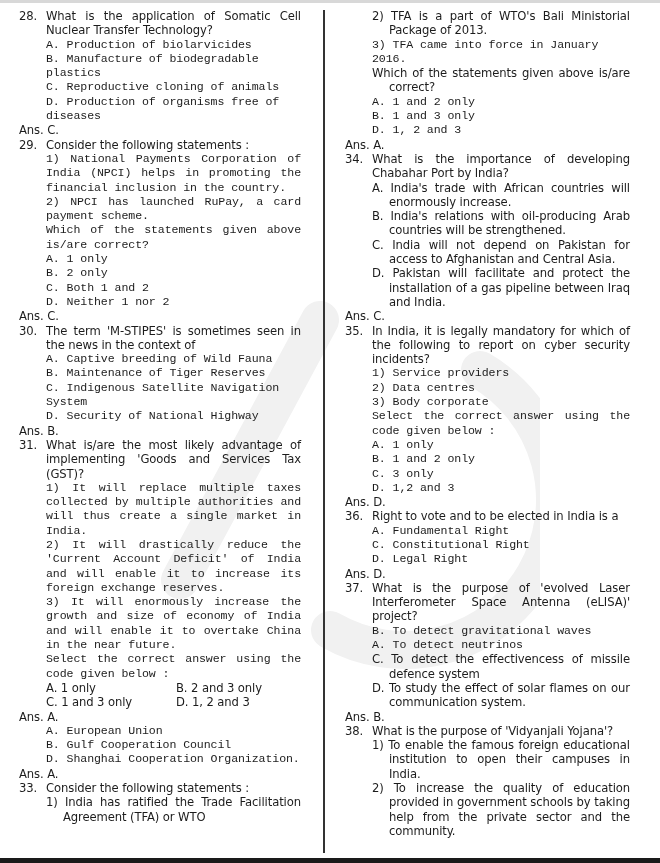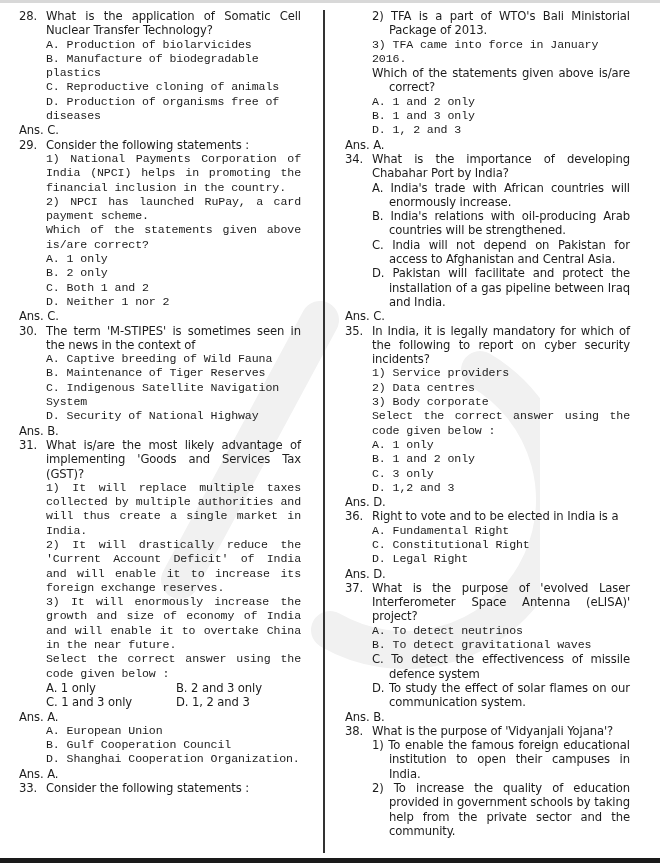--- a/index.html
+++ b/index.html
@@ -101,20 +101,21 @@
     <p class="ind">B. Gulf Cooperation Council</p>
     <p class="ind">D. Shanghai Cooperation Organization.</p>
     <p class="ans">Ans. A.</p>
   </div>
 
   <div class="q">
     <div class="row">
       <span class="num">33.</span>
       <div class="body">Consider the following statements :</div>
     </div>
+    <p class="hang line">1) India has ratified the Trade Facilitation Agreement (TFA) or WTO</p>
   </div>
 </div>
 
 <div class="col right">
 
   <div class="q">
     <p class="hang line">2) TFA is a part of WTO's Bali Ministorial Package of 2013.</p>
     <p class="ind">3) TFA came into force in January 2016.</p>
     <p class="hang line">Which of the statements given above is/are correct?</p>
     <p class="ind">A. 1 and 2 only</p>
@@ -160,22 +161,22 @@
     <p class="ind">C. Constitutional Right</p>
     <p class="ind">D. Legal Right</p>
     <p class="ans">Ans. D.</p>
   </div>
 
   <div class="q">
     <div class="row">
       <span class="num">37.</span>
       <div class="body line">What is the purpose of 'evolved Laser Interferometer Space Antenna (eLISA)' project?</div>
     </div>
+    <p class="ind">B. To detect gravitational waves</p>
     <p class="ind">A. To detect neutrinos</p>
-    <p class="ind">B. To detect gravitational waves</p>
     <p class="hang line">C. To detect the effectivencess of missile defence system</p>
     <p class="hang line">D. To study the effect of solar flames on our communication system.</p>
     <p class="ans">Ans. B.</p>
   </div>
 
   <div class="q">
     <div class="row">
       <span class="num">38.</span>
       <div class="body">What is the purpose of 'Vidyanjali Yojana'?</div>
     </div>

